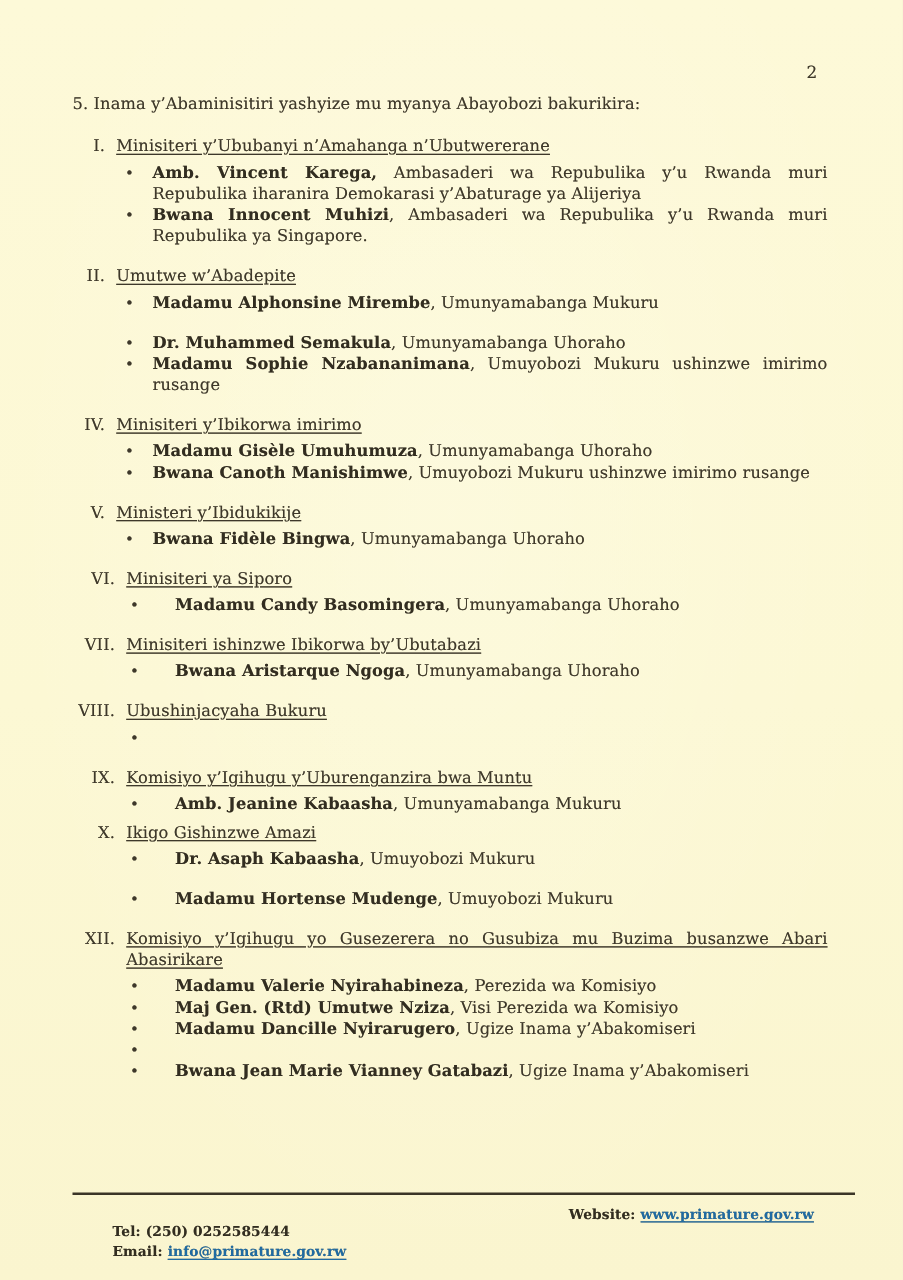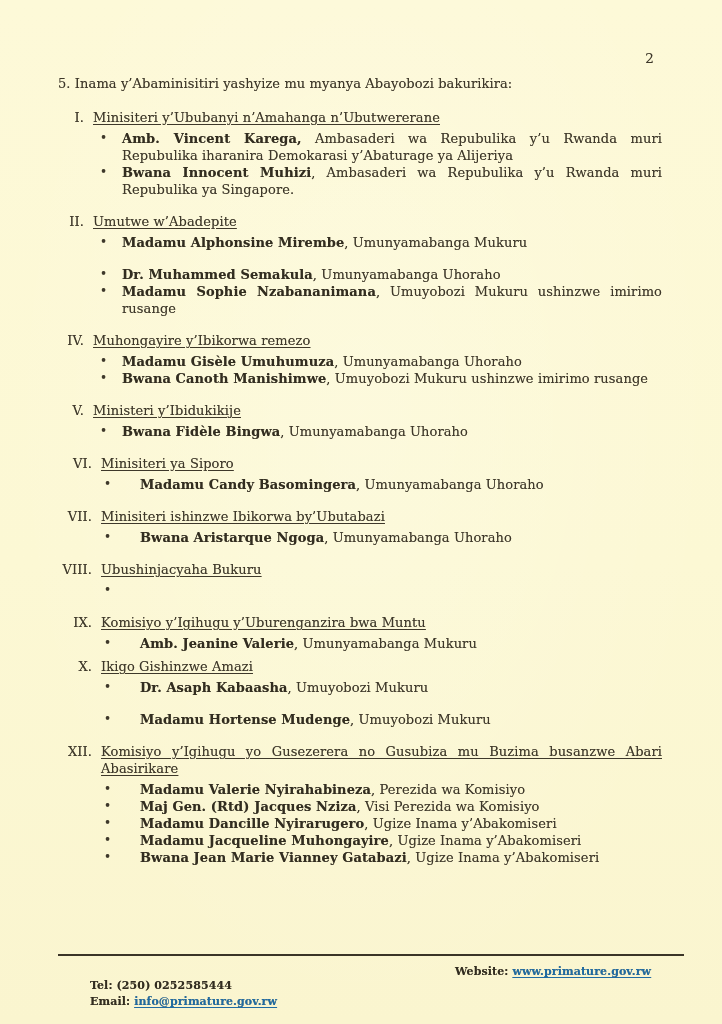--- a/index.html
+++ b/index.html
@@ -131,21 +131,21 @@
           <p class="item-text"><b>Dr. Muhammed Semakula</b><span>, Umunyamabanga Uhoraho</span></p>
         </div>
         <div class="item">
           <span class="marker">•</span>
           <p class="item-text"><b>Madamu Sophie Nzabananimana</b><span>, Umuyobozi Mukuru ushinzwe imirimo rusange</span></p>
         </div>
       </li>
       <li class="section ga">
         <div class="sec-head">
           <span class="numeral">IV.</span>
-          <span class="sec-title">Muhongayire y’Ibikorwa remezo</span>
+          <span class="sec-title">Minisiteri y’Ibikorwa imirimo</span>
         </div>
         <div class="item">
           <span class="marker">•</span>
           <p class="item-text"><b>Madamu Gisèle Umuhumuza</b><span>, Umunyamabanga Uhoraho</span></p>
         </div>
         <div class="item">
           <span class="marker">•</span>
           <p class="item-text"><b>Bwana Canoth Manishimwe</b><span>, Umuyobozi Mukuru ushinzwe imirimo rusange</span></p>
         </div>
       </li>
@@ -188,21 +188,21 @@
           <span class="marker">•</span>
         </div>
       </li>
       <li class="section gb tight">
         <div class="sec-head">
           <span class="numeral">IX.</span>
           <span class="sec-title">Komisiyo y’Igihugu y’Uburenganzira bwa Muntu</span>
         </div>
         <div class="item">
           <span class="marker">•</span>
-          <p class="item-text"><b>Amb. Jeanine Valerie</b><span>, Umunyamabanga Mukuru</span></p>
+          <p class="item-text"><b>Amb. Jeanine Kabaasha</b><span>, Umunyamabanga Mukuru</span></p>
         </div>
       </li>
       <li class="section gb">
         <div class="sec-head">
           <span class="numeral">X.</span>
           <span class="sec-title">Ikigo Gishinzwe Amazi</span>
         </div>
         <div class="item">
           <span class="marker">•</span>
           <p class="item-text"><b>Dr. Asaph Kabaasha</b><span>, Umuyobozi Mukuru</span></p>
@@ -218,29 +218,28 @@
         <div class="sec-head">
           <span class="numeral">XII.</span>
           <span class="sec-title">Komisiyo y’Igihugu yo Gusezerera no Gusubiza mu Buzima busanzwe Abari Abasirikare</span>
         </div>
         <div class="item">
           <span class="marker">•</span>
           <p class="item-text"><b>Madamu Valerie Nyirahabineza</b><span>, Perezida wa Komisiyo</span></p>
         </div>
         <div class="item">
           <span class="marker">•</span>
-          <p class="item-text"><b>Maj Gen. (Rtd) Jacques Nziza</b><span>, Visi Perezida wa Komisiyo</span></p>
+          <p class="item-text"><b>Maj Gen. (Rtd) Umutwe Nziza</b><span>, Visi Perezida wa Komisiyo</span></p>
         </div>
         <div class="item">
           <span class="marker">•</span>
           <p class="item-text"><b>Madamu Dancille Nyirarugero</b><span>, Ugize Inama y’Abakomiseri</span></p>
         </div>
         <div class="item">
           <span class="marker">•</span>
-          <p class="item-text"><b>Madamu Jacqueline Muhongayire</b><span>, Ugize Inama y’Abakomiseri</span></p>
         </div>
         <div class="item">
           <span class="marker">•</span>
           <p class="item-text"><b>Bwana Jean Marie Vianney Gatabazi</b><span>, Ugize Inama y’Abakomiseri</span></p>
         </div>
       </li>
     </ol>
 
   <div class="footer">
     <div class="footer-left">

